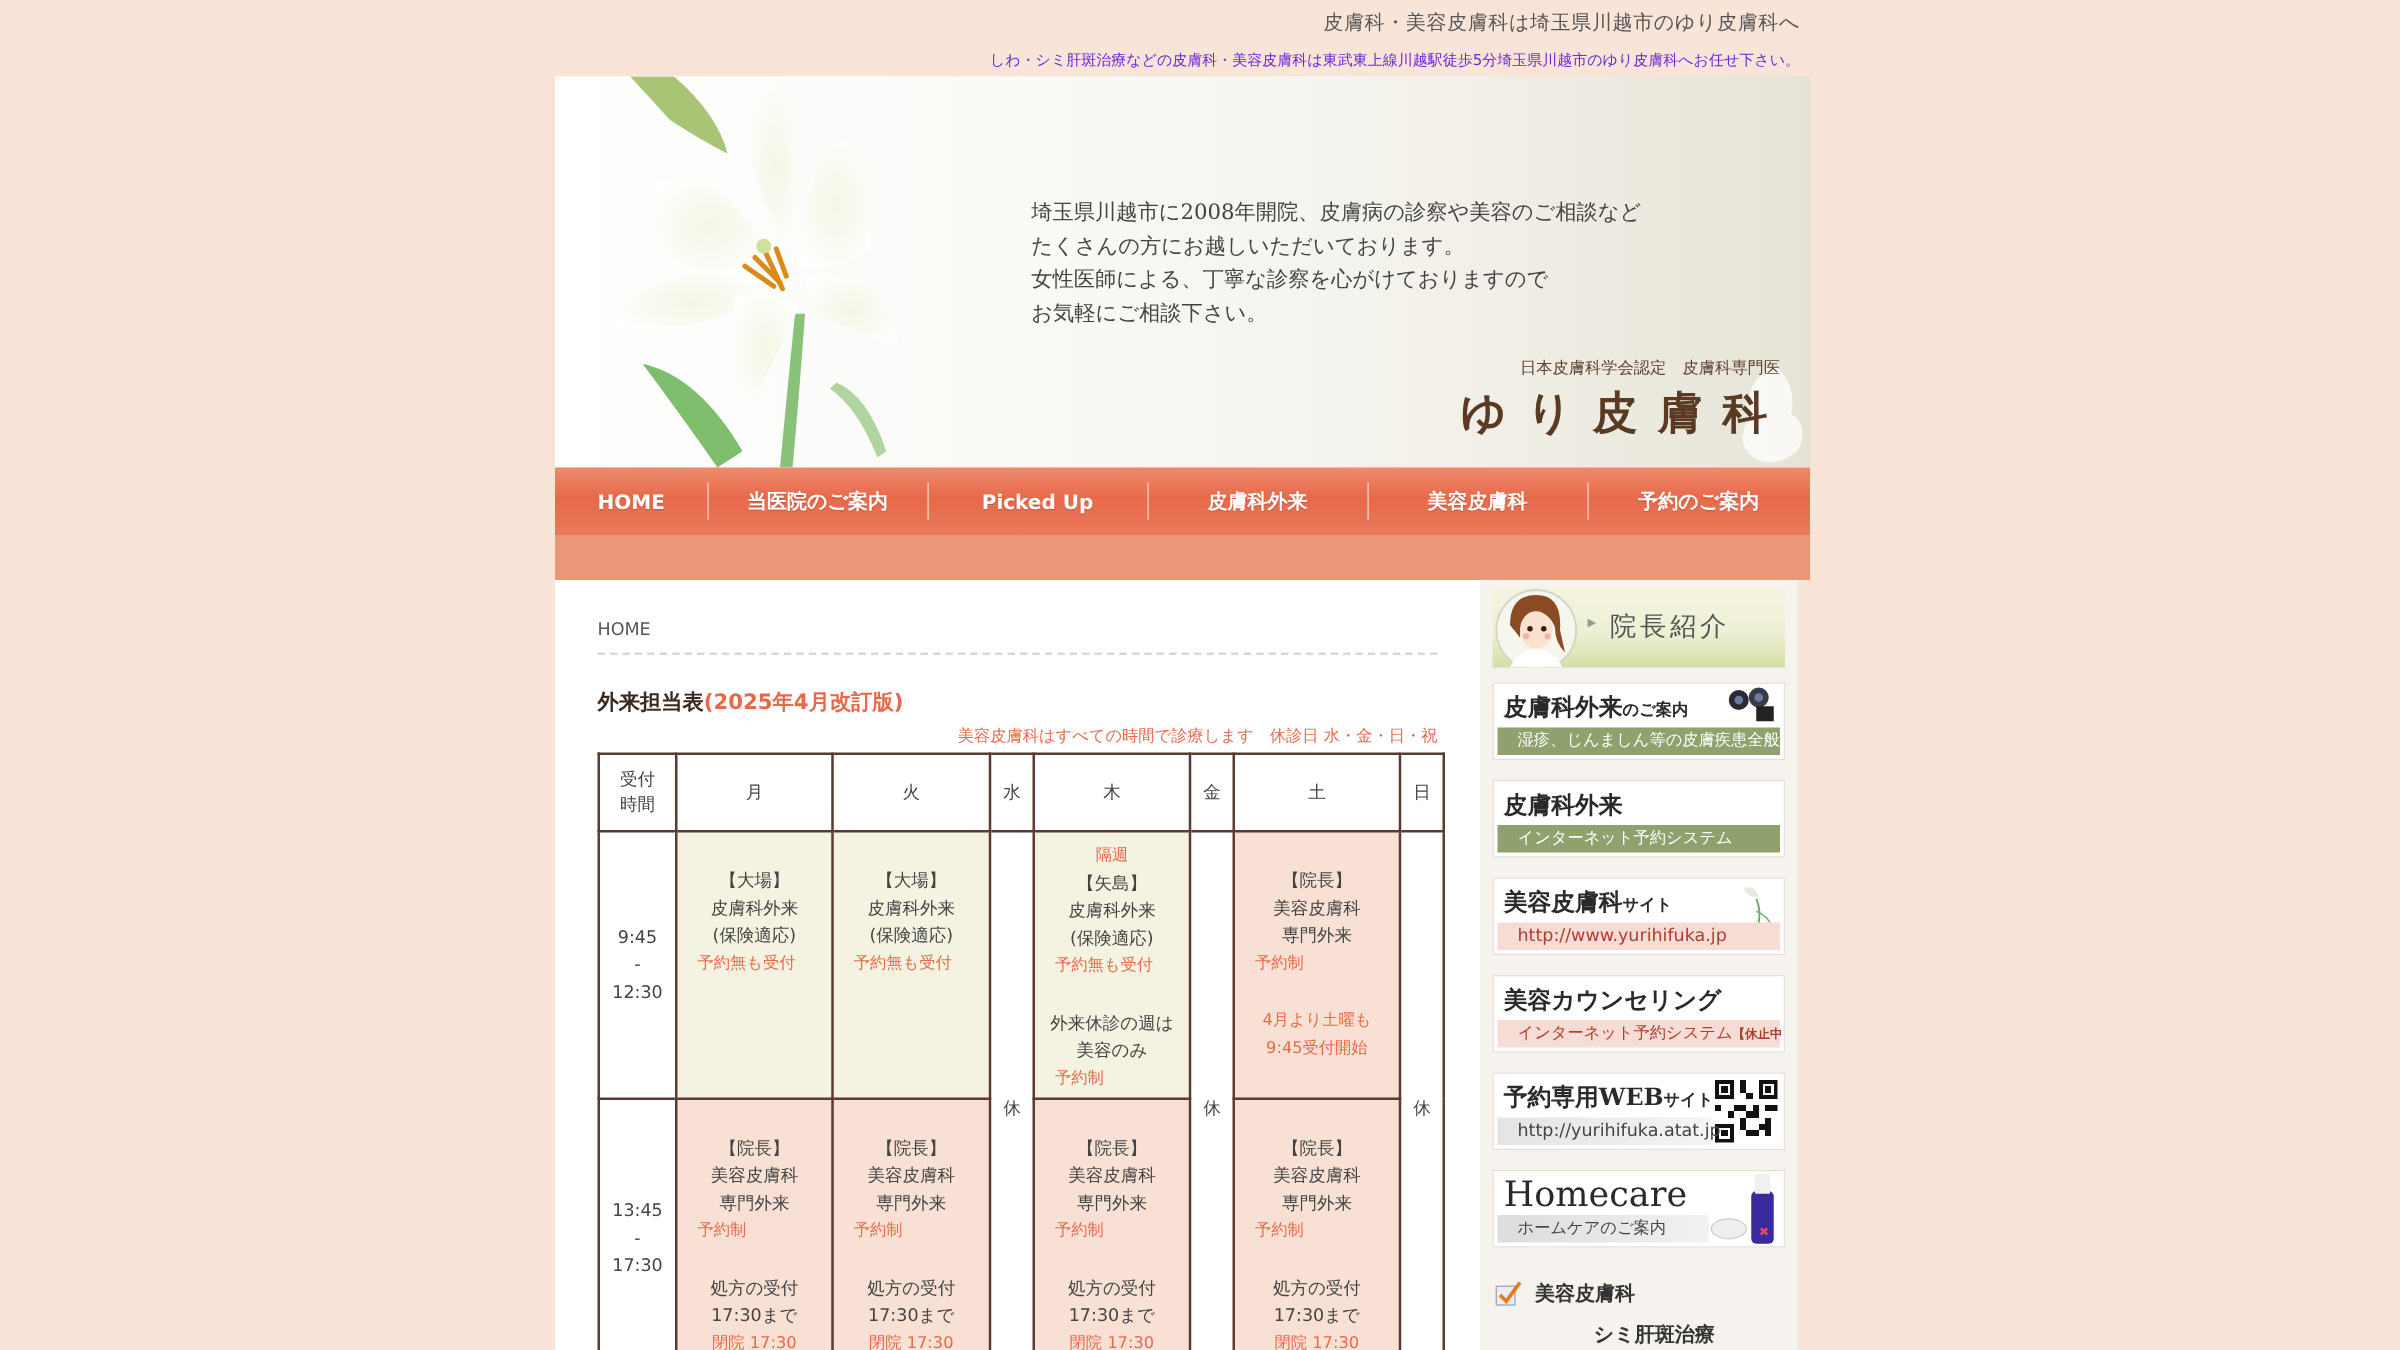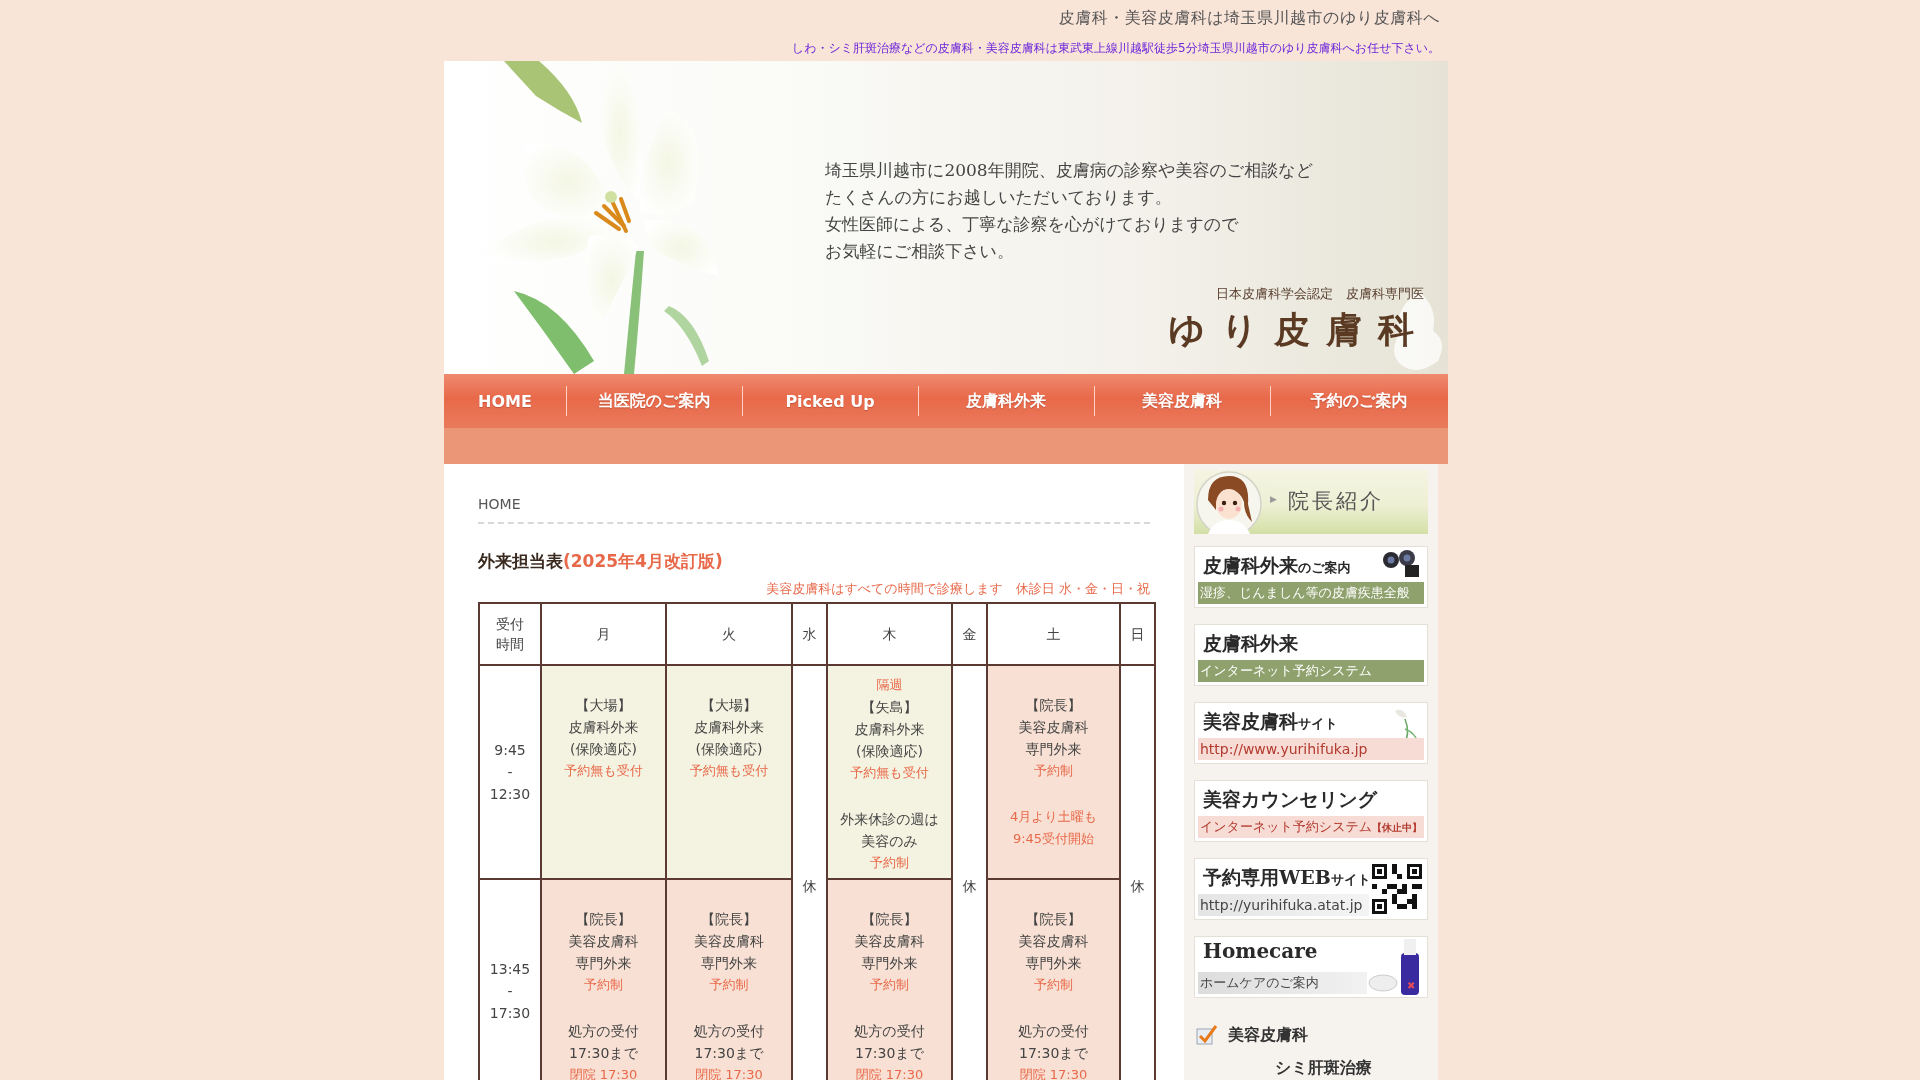--- a/index.html
+++ b/index.html
@@ -92,21 +92,21 @@
   .schedule th, .schedule td {
     border: 2px solid #5a3a32; text-align: center; vertical-align: middle;
   }
   .schedule th { font-weight: normal; height: 62px; background: #fff; line-height: 20px; }
   .schedule td { vertical-align: top; }
   .cell-green { background: #f4f3e1; }
   .cell-pink { background: #f8e1d4; }
   .cell-inner { position: relative; padding-top: 28px; line-height: 22px; height: 100%; }
   .cell-inner.top0 { padding-top: 8px; }
   .red { color: #e8694a; font-size: 13px; }
-  .r-right { text-align: center; display: block; }
+  .r-right { text-align: left; display: block; padding-left: 16px; }
   .time-cell { vertical-align: middle !important; line-height: 22px; background: #fff; }
   .closed-cell { vertical-align: middle !important; background: #fff; font-size: 14px; }
   .gap { height: 24px; }
 
   
   .side {
     position: absolute; left: 740px; top: 464px; width: 254px; height: 616px; background: #f6f3ee;
   }
   .banner {
     position: absolute; left: 10px; width: 234px; height: 62px;
@@ -114,21 +114,21 @@
   }
   .banner .bt {
     position: absolute; left: 8px; top: 6px;
     font-family: "DejaVu Serif", "Liberation Serif", serif; font-weight: bold;
     font-size: 19px; color: #2a2a2a; white-space: nowrap;
   }
   .banner .bt small { font-size: 13px; }
   .banner .bs {
     position: absolute; left: 3px; right: 3px; bottom: 3px; height: 22px;
     font-family: "DejaVu Serif", "Liberation Serif", serif;
-    font-size: 13px; line-height: 22px; padding-left: 2px; white-space: nowrap;
+    font-size: 13px; line-height: 22px; padding-left: 16px; white-space: nowrap;
   }
   .bs-green { background: #8fa26d; color: #fff; }
   .bs-pink { background: #f7dcd5; color: #b23a2e; }
   .bs-gray { background: linear-gradient(90deg,#e4e4e4,#f4f4f4); color: #444; }
   .bs-gray2 { background: linear-gradient(90deg,#dcdcdc,#f2f2f2); color: #444; }
   .bs-url { font-family: "DejaVu Sans", "Liberation Sans", sans-serif !important; font-size: 14px !important; }
 
   .director {
     position: absolute; left: 10px; top: 6px; width: 234px; height: 64px;
     background: linear-gradient(180deg, #f4f4e2 0%, #eef0d4 55%, #d3dfa6 100%);
@@ -427,21 +427,21 @@
           <rect x="7" y="7" width="1" height="1" fill="#111"></rect>
         <rect x="5" y="8" width="2" height="1" fill="#111"></rect>
           <rect x="8" y="6" width="1" height="3" fill="#111"></rect>
         <rect x="2" y="5" width="1" height="1" fill="#111"></rect>
           <rect x="5" y="5" width="1" height="1" fill="#111"></rect>
       </svg>
       <span class="bs bs-gray bs-url" style="right:58px">http://yurihifuka.atat.jp</span>
     </a>
 
     <a class="banner" style="top:472px">
-      <span class="bt" style="font-weight:bold;font-size:20px;top:2px">Homecare</span>
+      <span class="bt" style="font-weight:normal;font-size:28px;top:2px">Homecare</span>
       <svg style="position:absolute;right:4px;top:0;width:56px;height:60px" viewBox="0 0 56 60">
         <ellipse cx="16" cy="46" rx="14" ry="8" fill="#eee" stroke="#ccc"></ellipse>
         <rect x="34" y="16" width="18" height="42" rx="4" fill="#3a2aa0"></rect>
         <rect x="37" y="2" width="12" height="16" fill="#f0f0f0"></rect>
         <text x="40" y="52" font-size="10" fill="#e04a5a">✖</text>
       </svg>
       <span class="bs bs-gray2" style="right:60px">ホームケアのご案内</span>
     </a>
 
     <div class="side-check">

